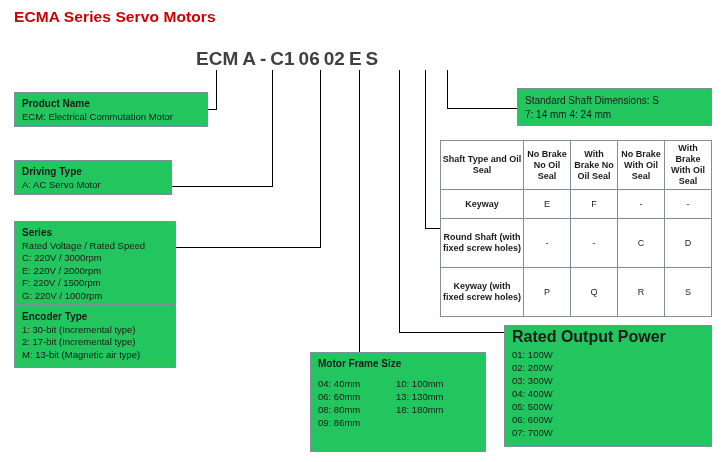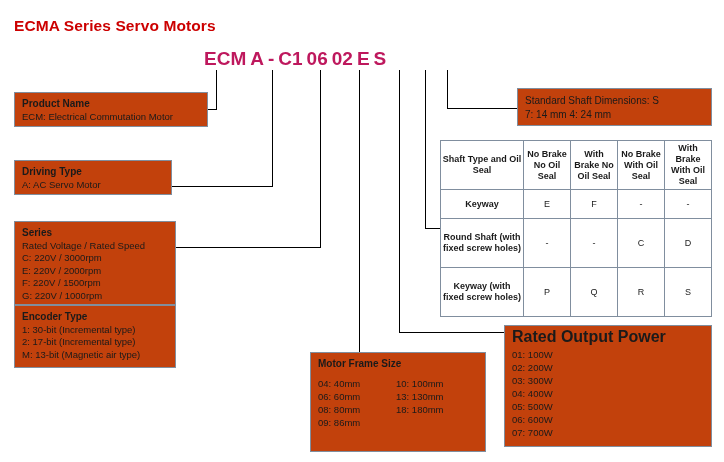--- a/index.html
+++ b/index.html
@@ -16,48 +16,48 @@
     overflow: hidden;
   }
   #root {
     position: relative;
     width: 724px;
     height: 462px;
   }
   .title {
     position: absolute;
     left: 14px;
-    top: 17px;
+    top: 8px;
     font-size: 15.5px;
     font-weight: bold;
     color: #cc0000;
     letter-spacing: 0.1px;
   }
   
   .code {
     position: absolute;
     top: 48px;
-    left: 204px;
+    left: 196px;
     font-size: 19px;
     font-weight: bold;
-    color: #be185d;
+    color: #404040;
     letter-spacing: 0px;
     white-space: nowrap;
   }
   .code span {
     display: inline-block;
   }
   .code .seg {
     margin-right: 4px;
   }
   
   .box {
     position: absolute;
     border: 1px solid #808e9e;
-    background: #c2410c;
+    background: #22c55e;
     box-sizing: border-box;
     font-size: 9.5px;
     line-height: 12.5px;
   }
   .box .hd {
     font-weight: bold;
     font-size: 10px;
   }
   .box .pad {
     padding: 5px 7px;

